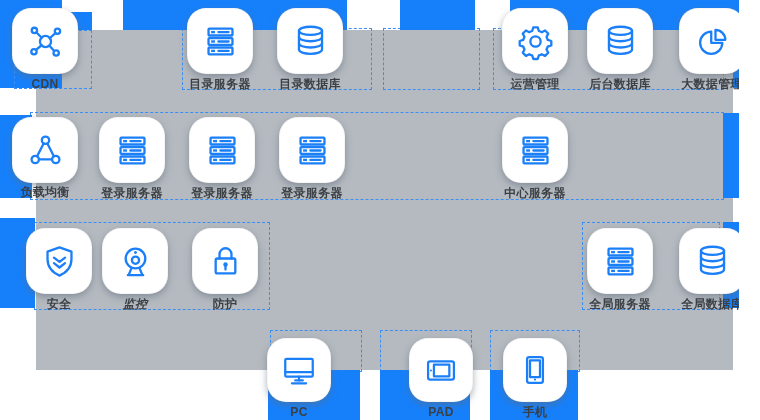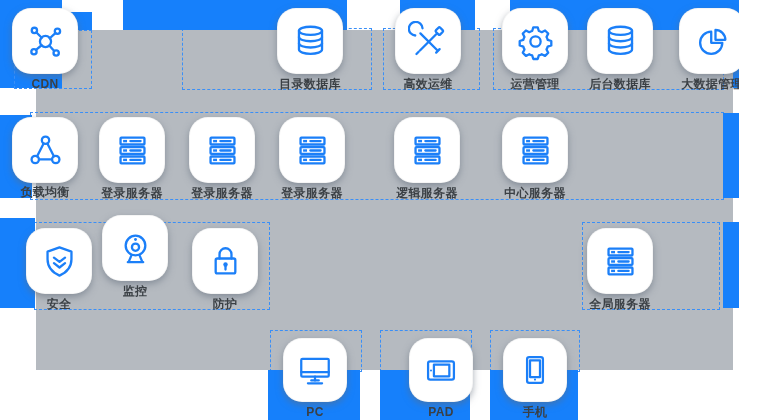--- a/index.html
+++ b/index.html
@@ -65,46 +65,49 @@
           <circle cx="36.5" cy="37.5" r="3.1" fill="none" stroke="#1b7ff8" stroke-width="2.7" stroke-linecap="round" stroke-linejoin="round"></circle>
           <line x1="13.4" y1="13.4" x2="19.6" y2="19.6" fill="none" stroke="#1b7ff8" stroke-width="2.7" stroke-linecap="round" stroke-linejoin="round"></line>
           <line x1="35.6" y1="14.2" x2="29" y2="20.2" fill="none" stroke="#1b7ff8" stroke-width="2.7" stroke-linecap="round" stroke-linejoin="round"></line>
           <line x1="12.9" y1="33.7" x2="19.4" y2="28.4" fill="none" stroke="#1b7ff8" stroke-width="2.7" stroke-linecap="round" stroke-linejoin="round"></line>
           <line x1="34.2" y1="35.1" x2="28.7" y2="29" fill="none" stroke="#1b7ff8" stroke-width="2.7" stroke-linecap="round" stroke-linejoin="round"></line>
         </svg>
       </div>
     <div class="nlabel">CDN</div>
   </div>
 
+  <div class="node" style="left: 175px; top: 8px;">
+    <div class="card" style="height: 66px; width: 66px;">
+        <svg width="41" height="41" viewBox="0 0 48 48">
+          <rect x="10" y="9" width="28" height="8" rx="1" fill="none" stroke="#1b7ff8" stroke-width="2.7" stroke-linecap="round" stroke-linejoin="round"></rect>
+          <rect x="13" y="11.6" width="4.6" height="2.8" fill="#1b7ff8" stroke="none"></rect>
+          <line x1="21.5" y1="13" x2="33.5" y2="13" fill="none" stroke="#1b7ff8" stroke-width="2.7" stroke-linecap="round" stroke-linejoin="round"></line>
+          <rect x="10" y="20" width="28" height="8" rx="1" fill="none" stroke="#1b7ff8" stroke-width="2.7" stroke-linecap="round" stroke-linejoin="round"></rect>
+          <rect x="13" y="22.6" width="4.6" height="2.8" fill="#1b7ff8" stroke="none"></rect>
+          <line x1="21.5" y1="24" x2="33.5" y2="24" fill="none" stroke="#1b7ff8" stroke-width="2.7" stroke-linecap="round" stroke-linejoin="round"></line>
+          <rect x="10" y="31" width="28" height="8" rx="1" fill="none" stroke="#1b7ff8" stroke-width="2.7" stroke-linecap="round" stroke-linejoin="round"></rect>
+          <rect x="13" y="33.6" width="4.6" height="2.8" fill="#1b7ff8" stroke="none"></rect>
+          <line x1="21.5" y1="35" x2="33.5" y2="35" fill="none" stroke="#1b7ff8" stroke-width="2.7" stroke-linecap="round" stroke-linejoin="round"></line>
+        </svg>
+      </div>
+    <div class="nlabel">目录服务器</div>
+  </div>
 
   <div class="node" style="left: 265px; top: 8px;">
     <div class="card" style="height: 66px; width: 66px;">
         <svg width="41" height="41" viewBox="0 0 48 48">
           <ellipse cx="24" cy="11.5" rx="13.5" ry="4.8" fill="none" stroke="#1b7ff8" stroke-width="2.7" stroke-linecap="round" stroke-linejoin="round"></ellipse>
           <path d="M10.5 11.5 v22 c0 2.7 6 4.9 13.5 4.9 s13.5 -2.2 13.5 -4.9 v-22" fill="none" stroke="#1b7ff8" stroke-width="2.7" stroke-linecap="round" stroke-linejoin="round"></path>
           <path d="M10.5 18.8 c0 2.7 6 4.9 13.5 4.9 s13.5 -2.2 13.5 -4.9" fill="none" stroke="#1b7ff8" stroke-width="2.7" stroke-linecap="round" stroke-linejoin="round"></path>
           <path d="M10.5 26.1 c0 2.7 6 4.9 13.5 4.9 s13.5 -2.2 13.5 -4.9" fill="none" stroke="#1b7ff8" stroke-width="2.7" stroke-linecap="round" stroke-linejoin="round"></path>
         </svg>
       </div>
     <div class="nlabel">目录数据库</div>
   </div>
 
-  <div class="node" style="left: 383px; top: 8px;">
-    <div class="card" style="height: 66px; width: 66px;">
-        <svg width="41" height="41" viewBox="0 0 48 48">
-          <path d="M8.5 17 A8 8 0 1 1 17 8.5" fill="none" stroke="#1b7ff8" stroke-width="2.7" stroke-linecap="round" stroke-linejoin="round"></path>
-          <line x1="14.5" y1="14.5" x2="34" y2="34" fill="none" stroke="#1b7ff8" stroke-width="2.7" stroke-linecap="round" stroke-linejoin="round"></line>
-          <path d="M33 37 l4 -4" fill="none" stroke="#1b7ff8" stroke-width="2.7" stroke-linecap="round" stroke-linejoin="round"></path>
-          <rect x="33.2" y="8.3" width="7" height="7" rx="1.5" transform="rotate(45 36.7 11.8)" fill="none" stroke="#1b7ff8" stroke-width="2.7" stroke-linecap="round" stroke-linejoin="round"></rect>
-          <line x1="33" y1="15.5" x2="14" y2="34.5" fill="none" stroke="#1b7ff8" stroke-width="2.7" stroke-linecap="round" stroke-linejoin="round"></line>
-          <path d="M12.5 36 l-2.6 2.6" fill="none" stroke="#1b7ff8" stroke-width="2.7" stroke-linecap="round" stroke-linejoin="round"></path>
-        </svg>
-      </div>
-    <div class="nlabel">高效运维</div>
-  </div>
 
   <div class="node" style="left: 490px; top: 8px;">
     <div class="card" style="height: 66px; width: 66px;">
         <svg width="41" height="41" viewBox="0 0 48 48">
           <path d="M24 7.5 h2.6 l1.3 4.2 a13 13 0 0 1 3.4 1.4 l3.9 -2 1.8 1.8 1.9 1.9 -2 3.9 a13 13 0 0 1 1.4 3.4 l4.2 1.3 v2.6 v2.6 l-4.2 1.3 a13 13 0 0 1 -1.4 3.4 l2 3.9 -1.9 1.9 -1.8 1.8 -3.9 -2 a13 13 0 0 1 -3.4 1.4 l-1.3 4.2 h-2.6 -2.6 l-1.3 -4.2 a13 13 0 0 1 -3.4 -1.4 l-3.9 2 -1.8 -1.8 -1.9 -1.9 2 -3.9 a13 13 0 0 1 -1.4 -3.4 l-4.2 -1.3 v-2.6 v-2.6 l4.2 -1.3 a13 13 0 0 1 1.4 -3.4 l-2 -3.9 1.9 -1.9 1.8 -1.8 3.9 2 a13 13 0 0 1 3.4 -1.4 l1.3 -4.2 z" fill="none" stroke="#1b7ff8" stroke-width="2.7" stroke-linecap="round" stroke-linejoin="round"></path>
           <circle cx="24" cy="24" r="6" fill="none" stroke="#1b7ff8" stroke-width="2.7" stroke-linecap="round" stroke-linejoin="round"></circle>
         </svg>
       </div>
     <div class="nlabel">运营管理</div>
   </div>
@@ -189,36 +192,20 @@
           <rect x="13" y="22.6" width="4.6" height="2.8" fill="#1b7ff8" stroke="none"></rect>
           <line x1="21.5" y1="24" x2="33.5" y2="24" fill="none" stroke="#1b7ff8" stroke-width="2.7" stroke-linecap="round" stroke-linejoin="round"></line>
           <rect x="10" y="31" width="28" height="8" rx="1" fill="none" stroke="#1b7ff8" stroke-width="2.7" stroke-linecap="round" stroke-linejoin="round"></rect>
           <rect x="13" y="33.6" width="4.6" height="2.8" fill="#1b7ff8" stroke="none"></rect>
           <line x1="21.5" y1="35" x2="33.5" y2="35" fill="none" stroke="#1b7ff8" stroke-width="2.7" stroke-linecap="round" stroke-linejoin="round"></line>
         </svg>
       </div>
     <div class="nlabel">登录服务器</div>
   </div>
 
-  <div class="node" style="left: 382px; top: 117px;">
-    <div class="card" style="height: 66px; width: 66px;">
-        <svg width="41" height="41" viewBox="0 0 48 48">
-          <rect x="10" y="9" width="28" height="8" rx="1" fill="none" stroke="#1b7ff8" stroke-width="2.7" stroke-linecap="round" stroke-linejoin="round"></rect>
-          <rect x="13" y="11.6" width="4.6" height="2.8" fill="#1b7ff8" stroke="none"></rect>
-          <line x1="21.5" y1="13" x2="33.5" y2="13" fill="none" stroke="#1b7ff8" stroke-width="2.7" stroke-linecap="round" stroke-linejoin="round"></line>
-          <rect x="10" y="20" width="28" height="8" rx="1" fill="none" stroke="#1b7ff8" stroke-width="2.7" stroke-linecap="round" stroke-linejoin="round"></rect>
-          <rect x="13" y="22.6" width="4.6" height="2.8" fill="#1b7ff8" stroke="none"></rect>
-          <line x1="21.5" y1="24" x2="33.5" y2="24" fill="none" stroke="#1b7ff8" stroke-width="2.7" stroke-linecap="round" stroke-linejoin="round"></line>
-          <rect x="10" y="31" width="28" height="8" rx="1" fill="none" stroke="#1b7ff8" stroke-width="2.7" stroke-linecap="round" stroke-linejoin="round"></rect>
-          <rect x="13" y="33.6" width="4.6" height="2.8" fill="#1b7ff8" stroke="none"></rect>
-          <line x1="21.5" y1="35" x2="33.5" y2="35" fill="none" stroke="#1b7ff8" stroke-width="2.7" stroke-linecap="round" stroke-linejoin="round"></line>
-        </svg>
-      </div>
-    <div class="nlabel">逻辑服务器</div>
-  </div>
 
   <div class="node" style="left: 490px; top: 117px;">
     <div class="card" style="height: 66px; width: 66px;">
         <svg width="41" height="41" viewBox="0 0 48 48">
           <rect x="10" y="9" width="28" height="8" rx="1" fill="none" stroke="#1b7ff8" stroke-width="2.7" stroke-linecap="round" stroke-linejoin="round"></rect>
           <rect x="13" y="11.6" width="4.6" height="2.8" fill="#1b7ff8" stroke="none"></rect>
           <line x1="21.5" y1="13" x2="33.5" y2="13" fill="none" stroke="#1b7ff8" stroke-width="2.7" stroke-linecap="round" stroke-linejoin="round"></line>
           <rect x="10" y="20" width="28" height="8" rx="1" fill="none" stroke="#1b7ff8" stroke-width="2.7" stroke-linecap="round" stroke-linejoin="round"></rect>
           <rect x="13" y="22.6" width="4.6" height="2.8" fill="#1b7ff8" stroke="none"></rect>
           <line x1="21.5" y1="24" x2="33.5" y2="24" fill="none" stroke="#1b7ff8" stroke-width="2.7" stroke-linecap="round" stroke-linejoin="round"></line>
@@ -236,21 +223,21 @@
     <div class="card" style="height: 66px; width: 66px;">
         <svg width="41" height="41" viewBox="0 0 48 48">
           <path d="M24 7.5 L38 12.5 V21.5 C38 30.5 32.5 36.8 24 40.5 C15.5 36.8 10 30.5 10 21.5 V12.5 Z" fill="none" stroke="#1b7ff8" stroke-width="2.7" stroke-linecap="round" stroke-linejoin="round"></path>
           <path d="M17.5 19.5 L24 24.5 30.5 19.5" fill="none" stroke="#1b7ff8" stroke-width="2.7" stroke-linecap="round" stroke-linejoin="round"></path>
           <path d="M17.5 26 L24 31 30.5 26" fill="none" stroke="#1b7ff8" stroke-width="2.7" stroke-linecap="round" stroke-linejoin="round"></path>
         </svg>
       </div>
     <div class="nlabel">安全</div>
   </div>
 
-  <div class="node" style="left: 90px; top: 215px;">
+  <div class="node" style="left: 90px; top: 228px; font-style: italic;">
     <div class="card" style="height: 66px; width: 66px;">
         <svg width="41" height="41" viewBox="0 0 48 48">
           <circle cx="24" cy="20.5" r="11.5" fill="none" stroke="#1b7ff8" stroke-width="2.7" stroke-linecap="round" stroke-linejoin="round"></circle>
           <circle cx="24" cy="22.5" r="4.2" fill="none" stroke="#1b7ff8" stroke-width="2.7" stroke-linecap="round" stroke-linejoin="round"></circle>
           <circle cx="24" cy="13.5" r="1.7" fill="#1b7ff8" stroke="none"></circle>
           <line x1="19.5" y1="31.5" x2="16.5" y2="38.5" fill="none" stroke="#1b7ff8" stroke-width="2.7" stroke-linecap="round" stroke-linejoin="round"></line>
           <line x1="28.5" y1="31.5" x2="31.5" y2="38.5" fill="none" stroke="#1b7ff8" stroke-width="2.7" stroke-linecap="round" stroke-linejoin="round"></line>
           <line x1="15" y1="40" x2="33" y2="40" fill="none" stroke="#1b7ff8" stroke-width="2.7" stroke-linecap="round" stroke-linejoin="round"></line>
         </svg>
       </div>
@@ -279,22 +266,33 @@
           <rect x="13" y="22.6" width="4.6" height="2.8" fill="#1b7ff8" stroke="none"></rect>
           <line x1="21.5" y1="24" x2="33.5" y2="24" fill="none" stroke="#1b7ff8" stroke-width="2.7" stroke-linecap="round" stroke-linejoin="round"></line>
           <rect x="10" y="31" width="28" height="8" rx="1" fill="none" stroke="#1b7ff8" stroke-width="2.7" stroke-linecap="round" stroke-linejoin="round"></rect>
           <rect x="13" y="33.6" width="4.6" height="2.8" fill="#1b7ff8" stroke="none"></rect>
           <line x1="21.5" y1="35" x2="33.5" y2="35" fill="none" stroke="#1b7ff8" stroke-width="2.7" stroke-linecap="round" stroke-linejoin="round"></line>
         </svg>
       </div>
     <div class="nlabel">全局服务器</div>
   </div>
 
-
-  <div class="node" style="left: 270px; top: 338px;">
+  <div class="node" style="left: 667px; top: 228px;">
+    <div class="card" style="height: 66px; width: 66px;">
+        <svg width="41" height="41" viewBox="0 0 48 48">
+          <ellipse cx="24" cy="11.5" rx="13.5" ry="4.8" fill="none" stroke="#1b7ff8" stroke-width="2.7" stroke-linecap="round" stroke-linejoin="round"></ellipse>
+          <path d="M10.5 11.5 v22 c0 2.7 6 4.9 13.5 4.9 s13.5 -2.2 13.5 -4.9 v-22" fill="none" stroke="#1b7ff8" stroke-width="2.7" stroke-linecap="round" stroke-linejoin="round"></path>
+          <path d="M10.5 18.8 c0 2.7 6 4.9 13.5 4.9 s13.5 -2.2 13.5 -4.9" fill="none" stroke="#1b7ff8" stroke-width="2.7" stroke-linecap="round" stroke-linejoin="round"></path>
+          <path d="M10.5 26.1 c0 2.7 6 4.9 13.5 4.9 s13.5 -2.2 13.5 -4.9" fill="none" stroke="#1b7ff8" stroke-width="2.7" stroke-linecap="round" stroke-linejoin="round"></path>
+        </svg>
+      </div>
+    <div class="nlabel">全局数据库</div>
+  </div>
+
+  <div class="node" style="left: 254px; top: 338px;">
     <div class="card" style="height: 64px; width: 64px;">
         <svg width="40" height="40" viewBox="0 0 48 48">
           <rect x="7.5" y="10.5" width="33" height="21.5" rx="1.5" fill="none" stroke="#1b7ff8" stroke-width="2.7" stroke-linecap="round" stroke-linejoin="round"></rect>
           <line x1="7.5" y1="26.5" x2="40.5" y2="26.5" fill="none" stroke="#1b7ff8" stroke-width="2.7" stroke-linecap="round" stroke-linejoin="round"></line>
           <line x1="24" y1="32" x2="24" y2="36.5" fill="none" stroke="#1b7ff8" stroke-width="2.7" stroke-linecap="round" stroke-linejoin="round"></line>
           <line x1="19.5" y1="36.5" x2="28.5" y2="36.5" fill="none" stroke="#1b7ff8" stroke-width="2.7" stroke-linecap="round" stroke-linejoin="round"></line>
           <line x1="15.5" y1="40" x2="32.5" y2="40" fill="none" stroke="#1b7ff8" stroke-width="2.7" stroke-linecap="round" stroke-linejoin="round"></line>
         </svg>
       </div>
     <div class="nlabel">PC</div>

